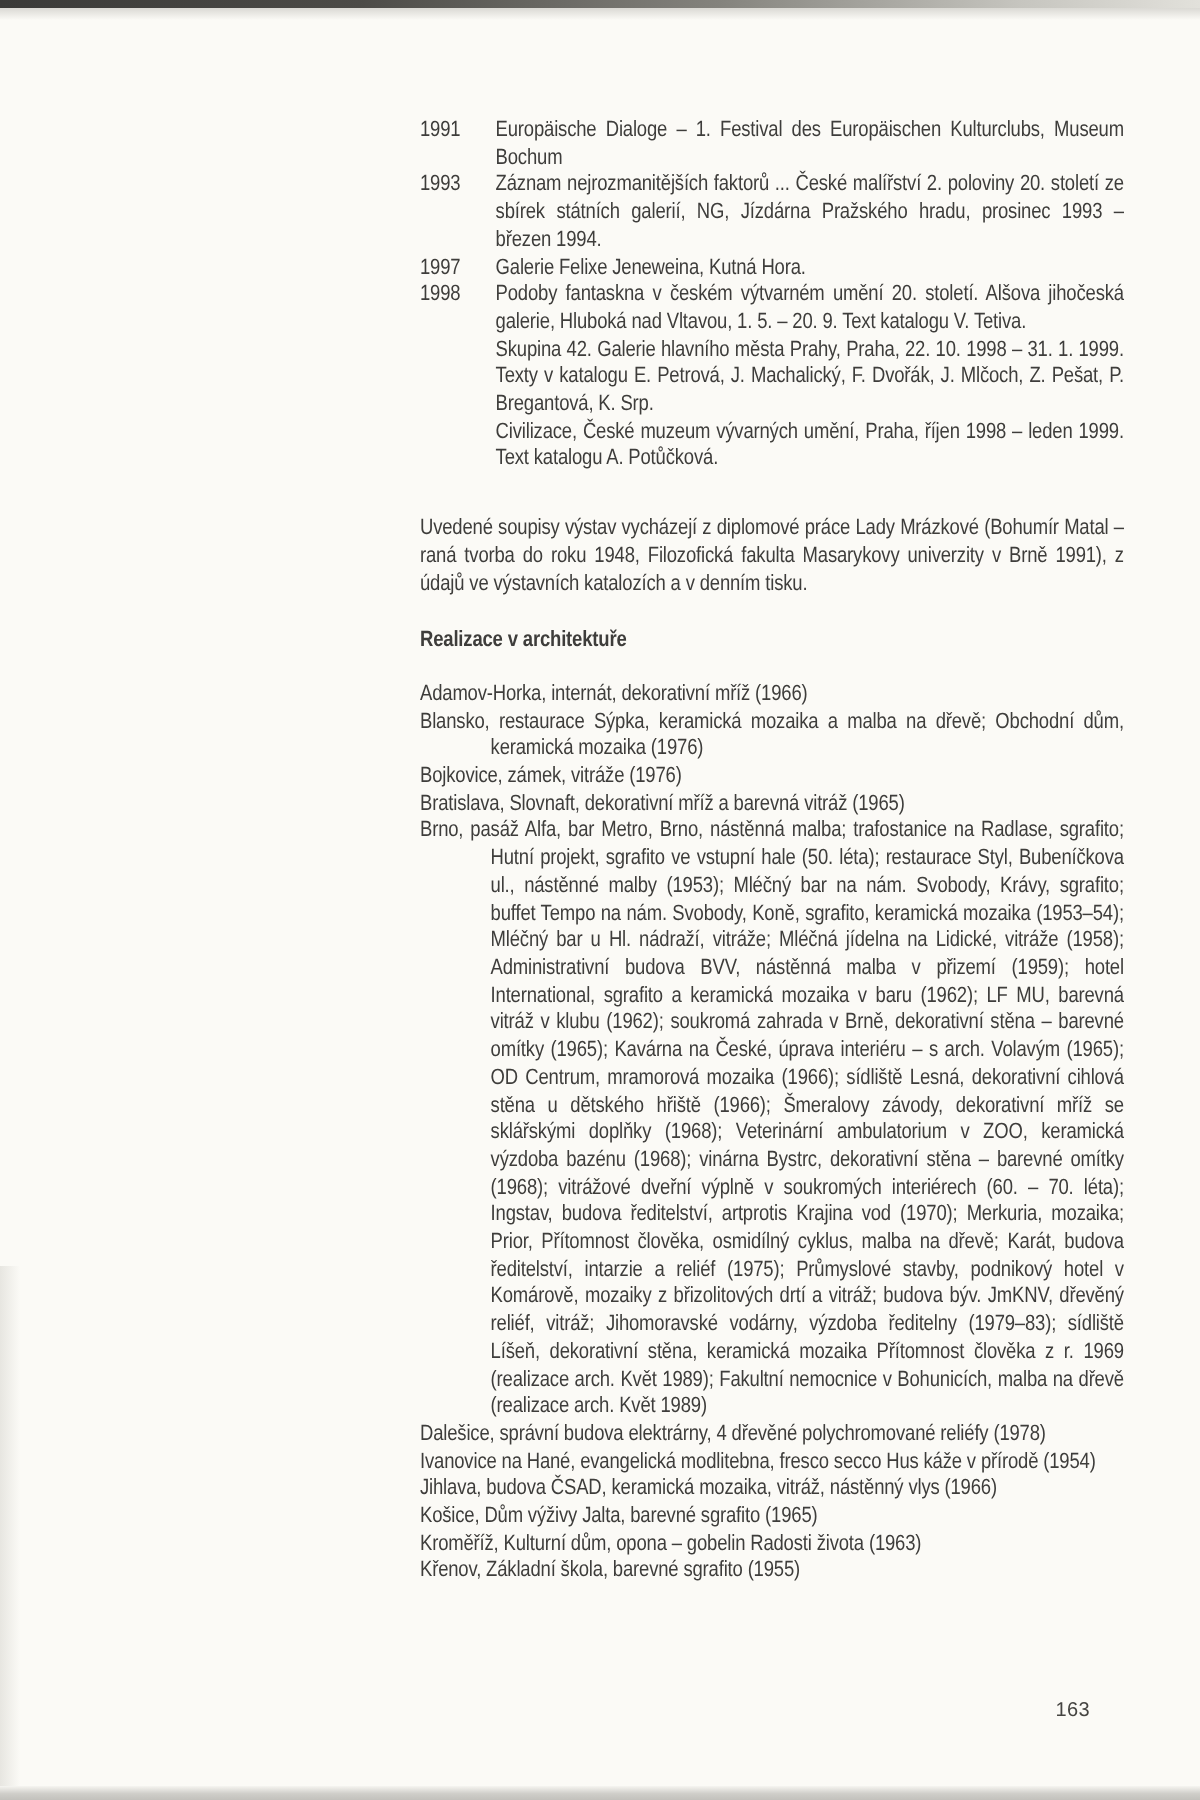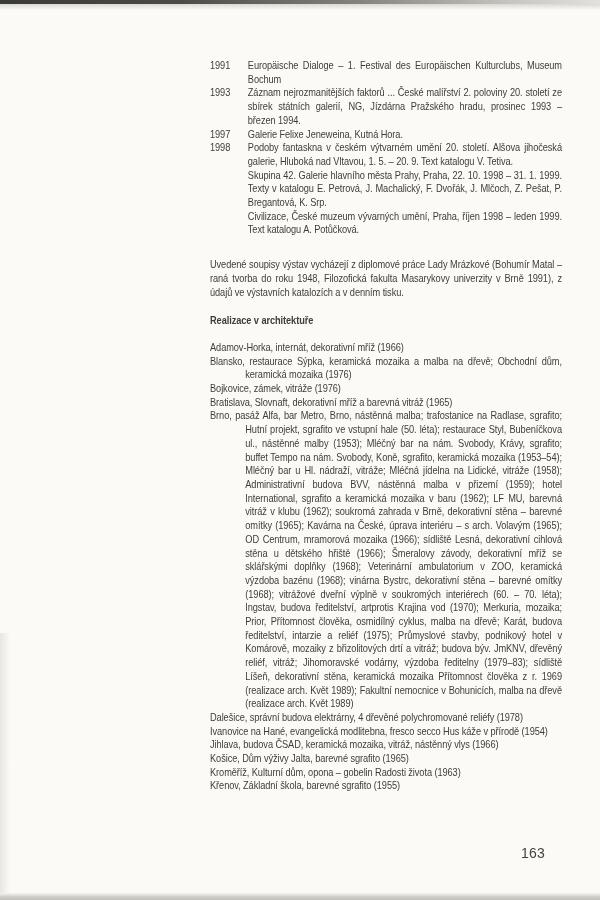--- a/index.html
+++ b/index.html
@@ -80,21 +80,21 @@
   }
   .arch-item {
     padding-left: 42px;
     text-indent: -42px;
     text-align: justify;
   }
   .page-number {
     position: absolute;
     right: 55px;
     bottom: 39px;
-    font-size: 14px;
+    font-size: 10px;
     letter-spacing: 0.2px;
     color: #454441;
     text-align: center;
   }
 </style>
 </head>
 <body>
 
 <div class="scan-top-edge"></div>
 <div class="scan-top-fade"></div>

